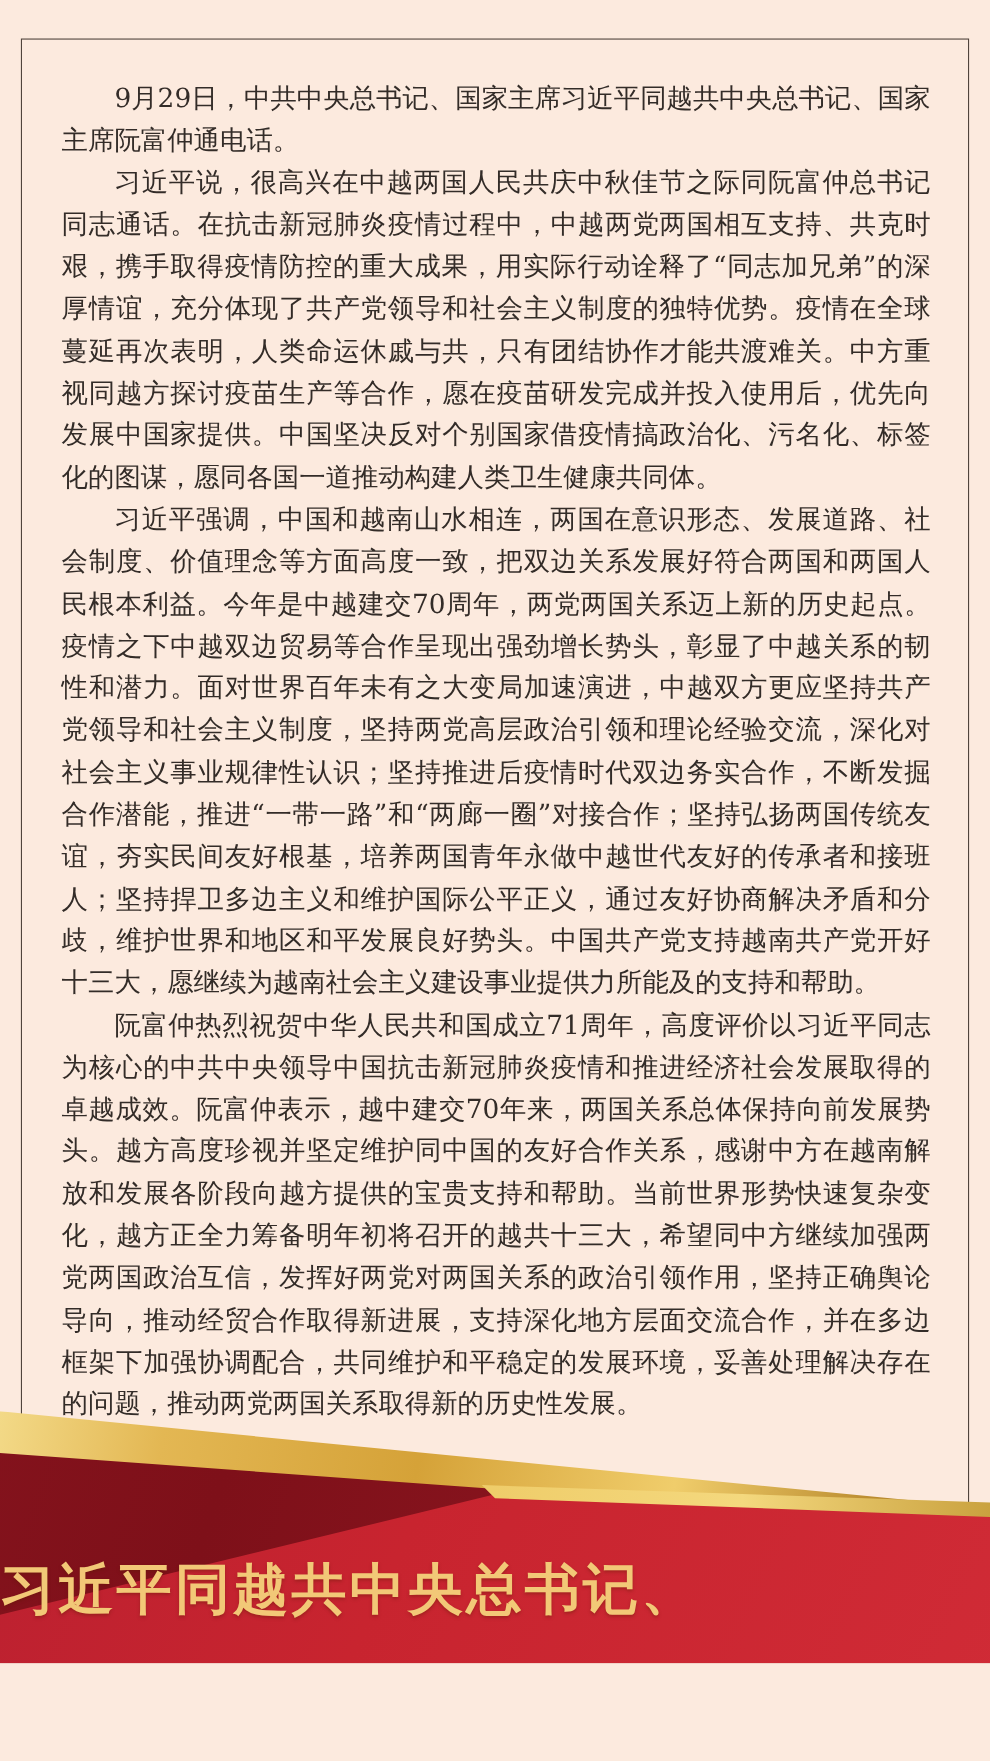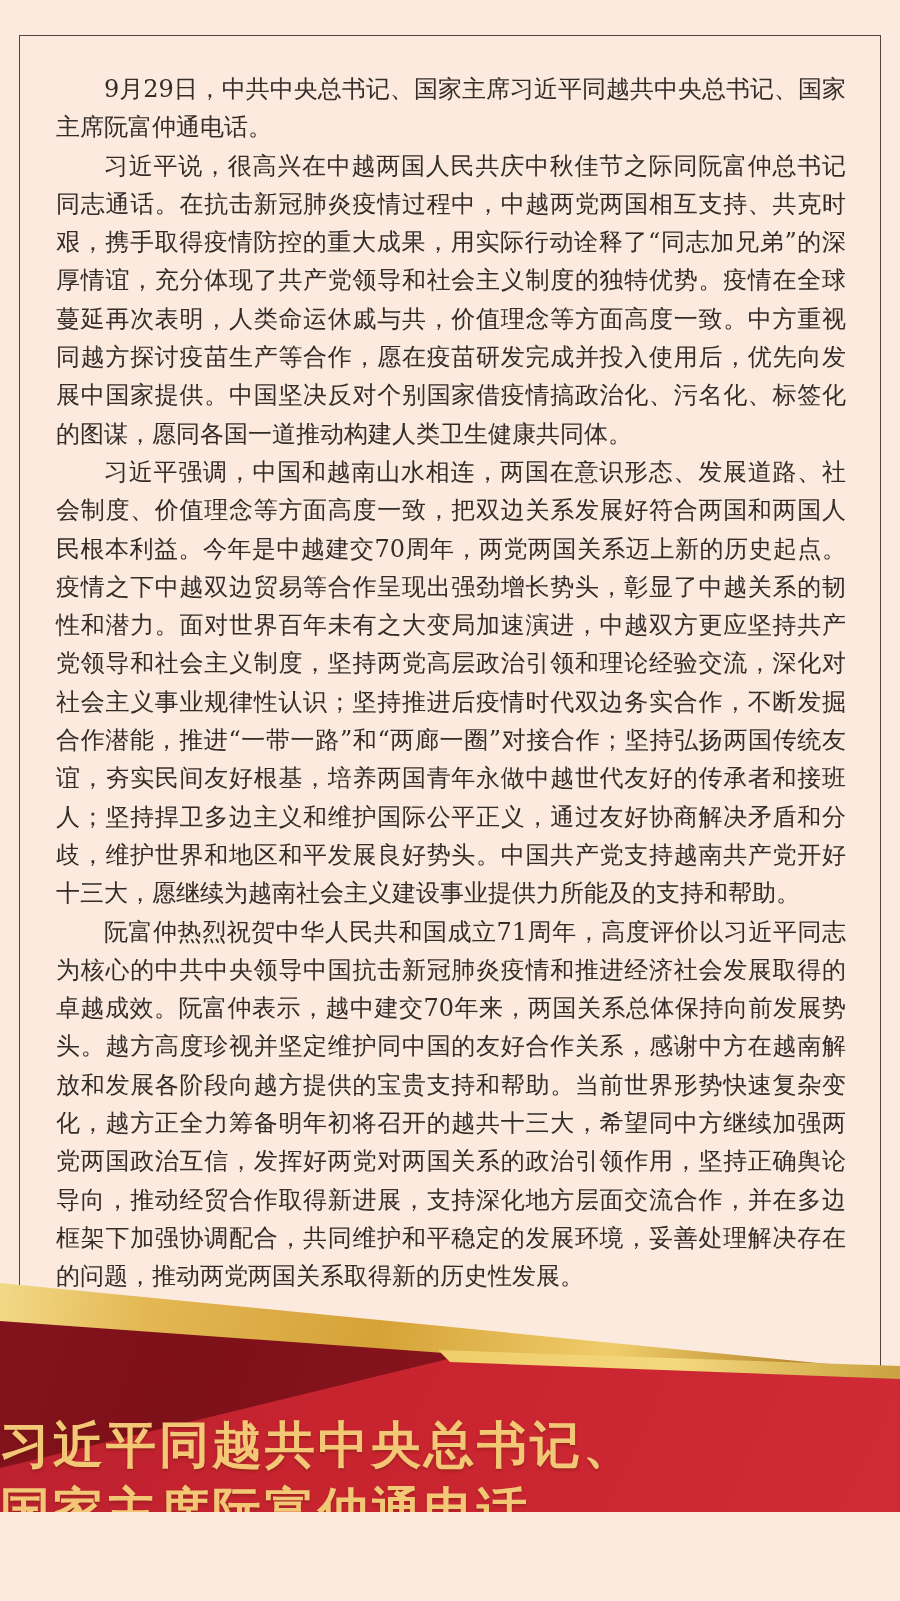--- a/index.html
+++ b/index.html
@@ -114,35 +114,34 @@
   }
 </style>
 </head>
 <body>
 
 <div class="page">
 
   <div class="article-frame">
     <div class="article-text">
       <p>9月29日，中共中央总书记、国家主席习近平同越共中央总书记、国家主席阮富仲通电话。</p>
-      <p>习近平说，很高兴在中越两国人民共庆中秋佳节之际同阮富仲总书记同志通话。在抗击新冠肺炎疫情过程中，中越两党两国相互支持、共克时艰，携手取得疫情防控的重大成果，用实际行动诠释了“同志加兄弟”的深厚情谊，充分体现了共产党领导和社会主义制度的独特优势。疫情在全球蔓延再次表明，人类命运休戚与共，价值理念等方面高度一致。中方重视同越方探讨疫苗生产等合作，愿在疫苗研发完成并投入使用后，优先向发展中国家提供。中国坚决反对个别国家借疫情搞政治化、污名化、标签化的图谋，愿同各国一道推动构建人类卫生健康共同体。</p>
+      <p>习近平说，很高兴在中越两国人民共庆中秋佳节之际同阮富仲总书记同志通话。在抗击新冠肺炎疫情过程中，中越两党两国相互支持、共克时艰，携手取得疫情防控的重大成果，用实际行动诠释了“同志加兄弟”的深厚情谊，充分体现了共产党领导和社会主义制度的独特优势。疫情在全球蔓延再次表明，人类命运休戚与共，只有团结协作才能共渡难关。中方重视同越方探讨疫苗生产等合作，愿在疫苗研发完成并投入使用后，优先向发展中国家提供。中国坚决反对个别国家借疫情搞政治化、污名化、标签化的图谋，愿同各国一道推动构建人类卫生健康共同体。</p>
       <p>习近平强调，中国和越南山水相连，两国在意识形态、发展道路、社会制度、价值理念等方面高度一致，把双边关系发展好符合两国和两国人民根本利益。今年是中越建交70周年，两党两国关系迈上新的历史起点。疫情之下中越双边贸易等合作呈现出强劲增长势头，彰显了中越关系的韧性和潜力。面对世界百年未有之大变局加速演进，中越双方更应坚持共产党领导和社会主义制度，坚持两党高层政治引领和理论经验交流，深化对社会主义事业规律性认识；坚持推进后疫情时代双边务实合作，不断发掘合作潜能，推进“一带一路”和“两廊一圈”对接合作；坚持弘扬两国传统友谊，夯实民间友好根基，培养两国青年永做中越世代友好的传承者和接班人；坚持捍卫多边主义和维护国际公平正义，通过友好协商解决矛盾和分歧，维护世界和地区和平发展良好势头。中国共产党支持越南共产党开好十三大，愿继续为越南社会主义建设事业提供力所能及的支持和帮助。</p>
       <p>阮富仲热烈祝贺中华人民共和国成立71周年，高度评价以习近平同志为核心的中共中央领导中国抗击新冠肺炎疫情和推进经济社会发展取得的卓越成效。阮富仲表示，越中建交70年来，两国关系总体保持向前发展势头。越方高度珍视并坚定维护同中国的友好合作关系，感谢中方在越南解放和发展各阶段向越方提供的宝贵支持和帮助。当前世界形势快速复杂变化，越方正全力筹备明年初将召开的越共十三大，希望同中方继续加强两党两国政治互信，发挥好两党对两国关系的政治引领作用，坚持正确舆论导向，推动经贸合作取得新进展，支持深化地方层面交流合作，并在多边框架下加强协调配合，共同维护和平稳定的发展环境，妥善处理解决存在的问题，推动两党两国关系取得新的历史性发展。</p>
     </div>
   </div>
 
   <div class="layer maroon-layer"></div>
   <div class="layer gold-band"></div>
   <div class="layer red-ribbon"></div>
   <div class="layer gold-trim"></div>
   <div class="layer bottom-edge"></div>
 
   <div class="banner-title">
     <div>习近平同越共中央总书记、</div>
-    <div>国家主席阮富仲通电话</div>
   </div>
 
   <div class="credit">
     <svg class="logo" viewBox="0 0 34 34" aria-hidden="true">
       <circle cx="17" cy="17" r="16.3" fill="#ffffff"></circle>
       <circle cx="17" cy="17" r="14.8" fill="#2a52a4"></circle>
       <circle cx="17" cy="17" r="11.6" fill="none" stroke="#ffffff" stroke-width="1.2"></circle>
       <path d="M17 6.5 C18.6 8.6 19.3 10.2 17.9 11.8 C16.6 13.2 16.2 14.2 17 15.5 C14.9 14.6 14.3 12.8 15.3 11.0 C16.2 9.4 16.8 8.2 17 6.5 Z" fill="#ffffff"></path>
       <rect x="15.6" y="15.8" width="2.8" height="8.2" fill="#ffffff"></rect>
       <rect x="12.6" y="24.6" width="8.8" height="1.8" fill="#ffffff"></rect>

